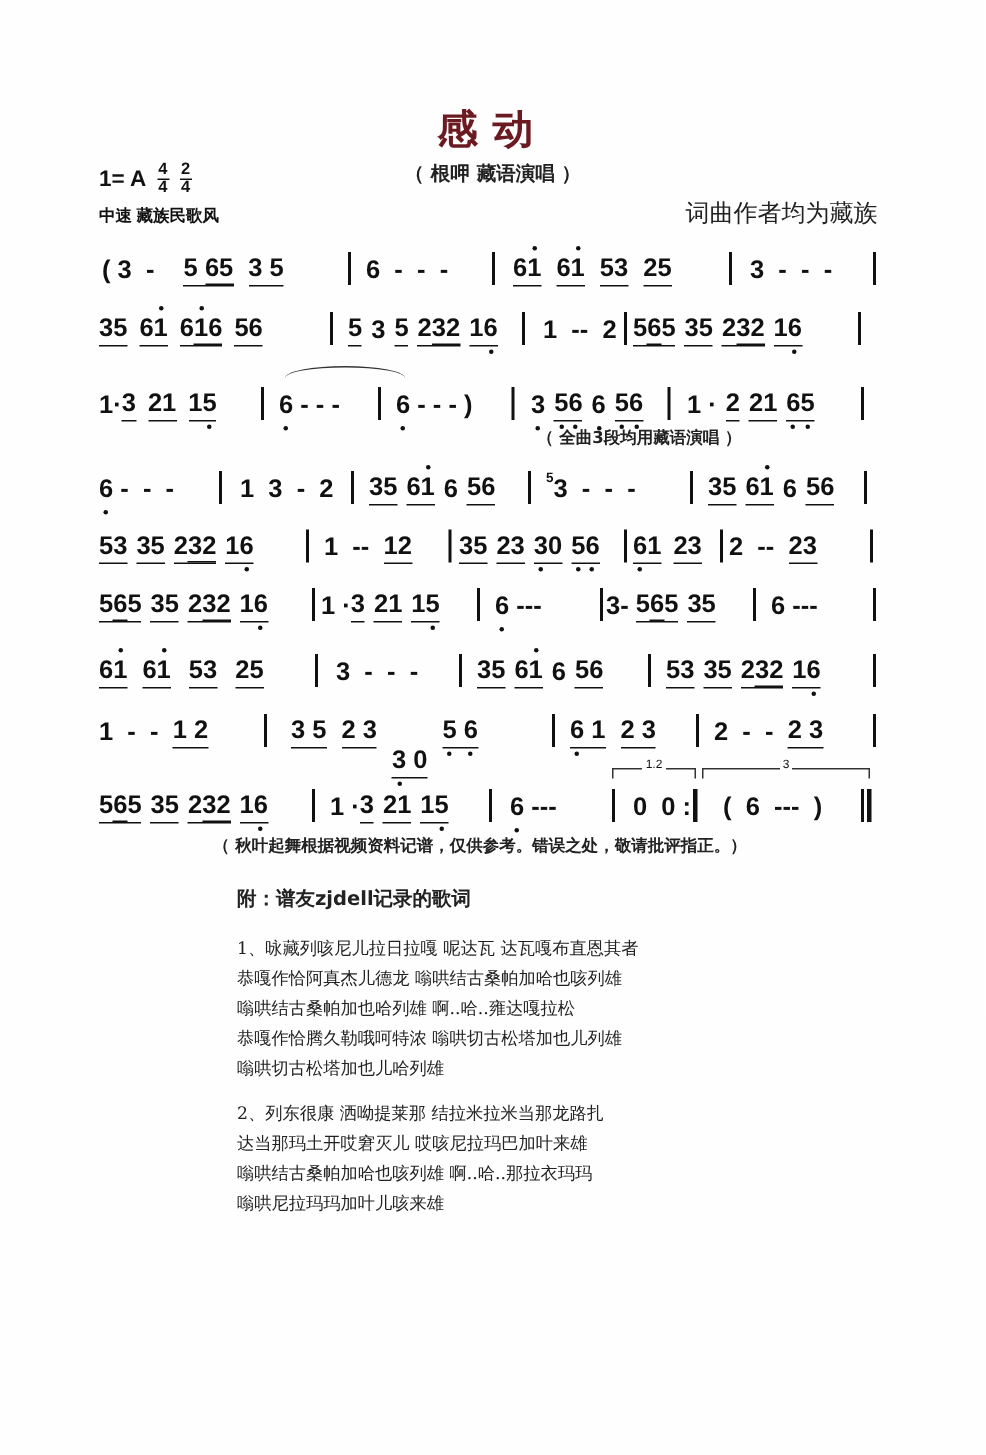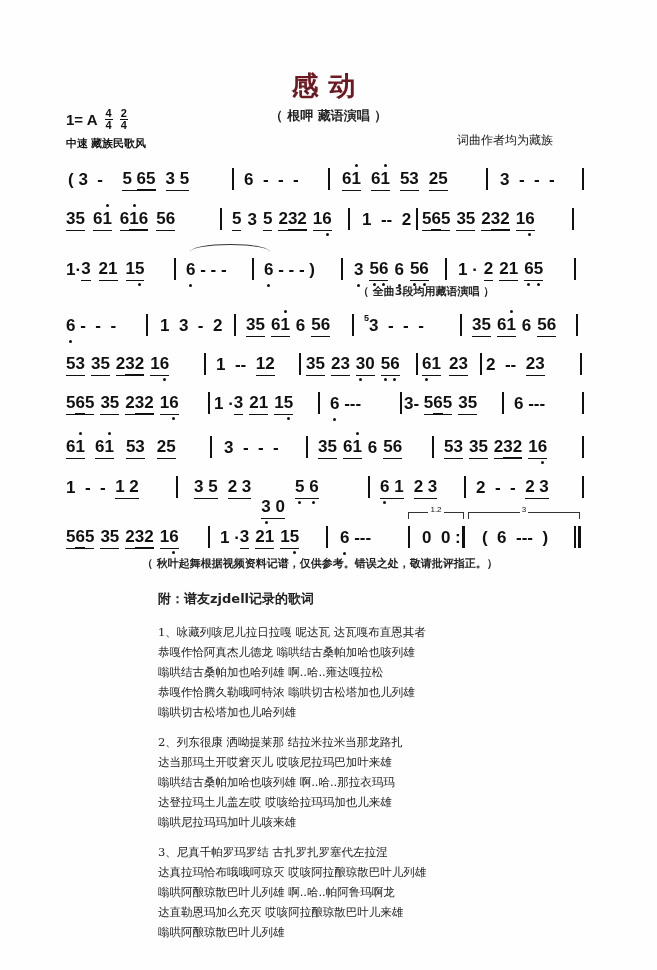--- a/index.html
+++ b/index.html
@@ -6,21 +6,21 @@
   html, body { width: 657px; height: 970px; background: #ffffff; overflow: hidden; }
   body { position: relative; font-family: "Liberation Sans", "DejaVu Sans", sans-serif; color: #111; }
   .page { position: absolute; left: 0; top: 0; width: 657px; height: 970px; background: #fefefe; }
 
   .title { position: absolute; top: 68px; left: 0; width: 657px; text-align: center; font-size: 27px; font-weight: bold; color: #6b1a22; letter-spacing: 10px; font-family: "DejaVu Sans", sans-serif; }
   .subtitle { position: absolute; top: 107px; left: 0; width: 657px; text-align: center; font-size: 13px; font-weight: bold; color: #222; font-family: "DejaVu Sans", sans-serif; }
   .key { position: absolute; top: 108px; left: 66px; font-size: 15px; font-weight: bold; display: flex; align-items: center; gap: 4px; }
   .frac { display: inline-flex; flex-direction: column; align-items: center; font-size: 11px; line-height: 11px; margin-left: 3px; }
   .frac .num { border-bottom: 1px solid #111; padding: 0 1px; }
   .tempo { position: absolute; top: 136px; left: 66px; font-size: 11px; font-weight: bold; font-family: Liberation Sans, sans-serif; }
-  .credit { position: absolute; top: 132px; left: 457px; font-size: 12px; font-family: "DejaVu Serif", serif; color: #222; }
+  .credit { position: absolute; top: 132px; left: 457px; font-size: 16px; font-family: "DejaVu Serif", serif; color: #222; }
 
   .score { position: absolute; left: 66px; top: 160px; width: 520px; }
   .line { position: absolute; left: 0; width: 540px; height: 40px; }
   .measure { position: absolute; top: 0; height: 40px; display: flex; align-items: center; font-size: 17px; font-weight: bold; white-space: pre; font-family: "Liberation Sans", sans-serif; }
   .bar { position: absolute; top: 8px; width: 1.5px; height: 22px; background: #111; }
   .bar.thick { width: 3px; }
   .note { position: relative; display: inline-block; }
   .ul1 { border-bottom: 1.5px solid #111; padding-bottom: 1px; }
   .lowdot::after { content: ""; position: absolute; left: 50%; bottom: -7px; width: 3px; height: 3px; margin-left: -1.5px; border-radius: 50%; background: #111; }
   .highdot::before { content: ""; position: absolute; left: 50%; top: -5px; width: 3px; height: 3px; margin-left: -1.5px; border-radius: 50%; background: #111; }
@@ -310,26 +310,18 @@
       <div>恭嘎作恰阿真杰儿德龙  嗡哄结古桑帕加哈也咳列雄</div>
       <div>嗡哄结古桑帕加也哈列雄  啊..哈..雍达嘎拉松</div>
       <div>恭嘎作恰腾久勒哦呵特浓 嗡哄切古松塔加也儿列雄</div>
       <div>嗡哄切古松塔加也儿哈列雄</div>
     </div>
 
     <div class="verse">
       <div>2、列东很康 洒呦提莱那   结拉米拉米当那龙路扎</div>
       <div>达当那玛土开哎窘灭儿 哎咳尼拉玛巴加叶来雄</div>
       <div>嗡哄结古桑帕加哈也咳列雄 啊..哈..那拉衣玛玛</div>
-      <div>达登拉玛土儿盖左哎 哎咳给拉玛玛加也儿来雄</div>
       <div>嗡哄尼拉玛玛加叶儿咳来雄</div>
     </div>
 
-    <div class="verse">
-      <div>3、尼真千帕罗玛罗结 古扎罗扎罗塞代左拉涅</div>
-      <div>达真拉玛恰布哦哦呵琼灭 哎咳阿拉酿琼散巴叶儿列雄</div>
-      <div>嗡哄阿酿琼散巴叶儿列雄 啊..哈..帕阿鲁玛啊龙</div>
-      <div>达直勒恩玛加么充灭 哎咳阿拉酿琼散巴叶儿来雄</div>
-      <div>嗡哄阿酿琼散巴叶儿列雄</div>
-    </div>
   </div>
 
 </div>
 
 </body></html>

